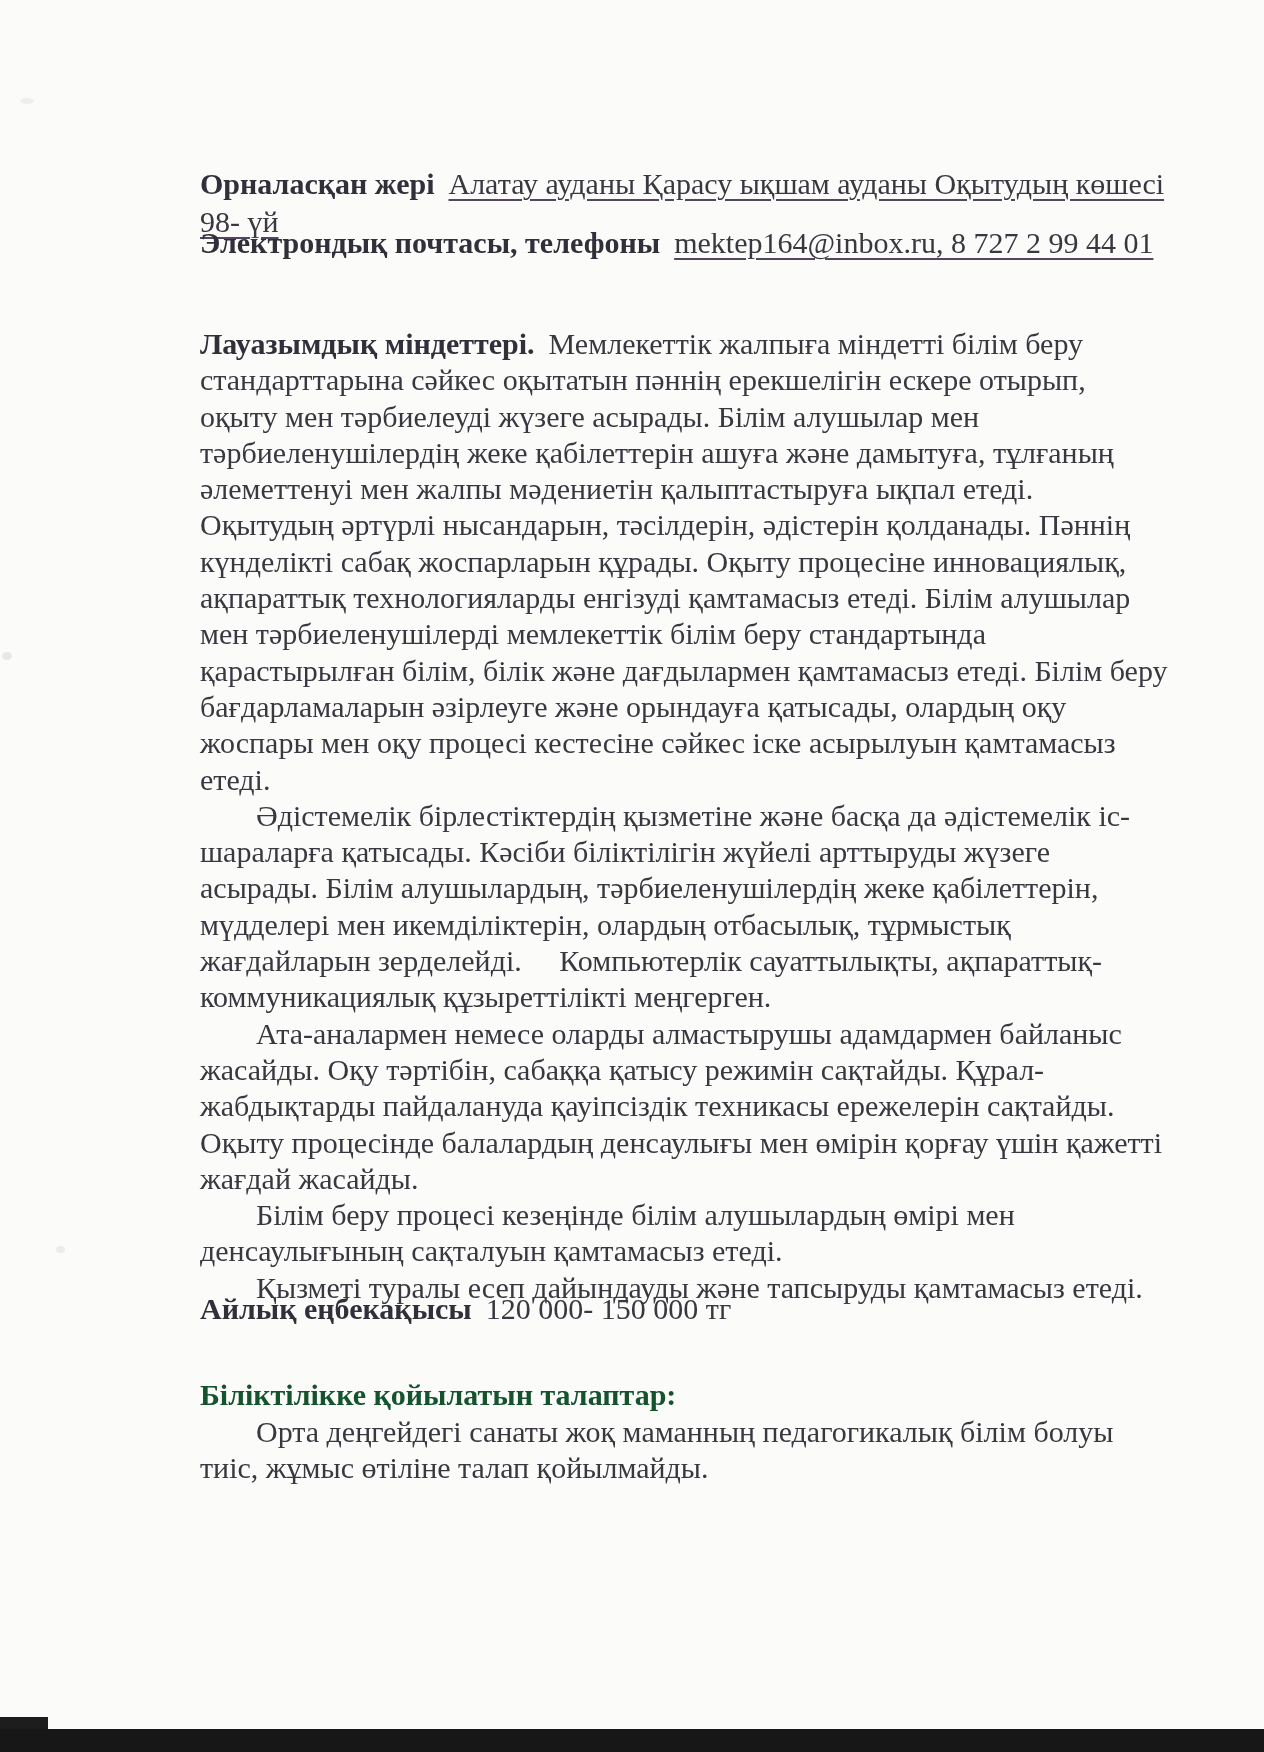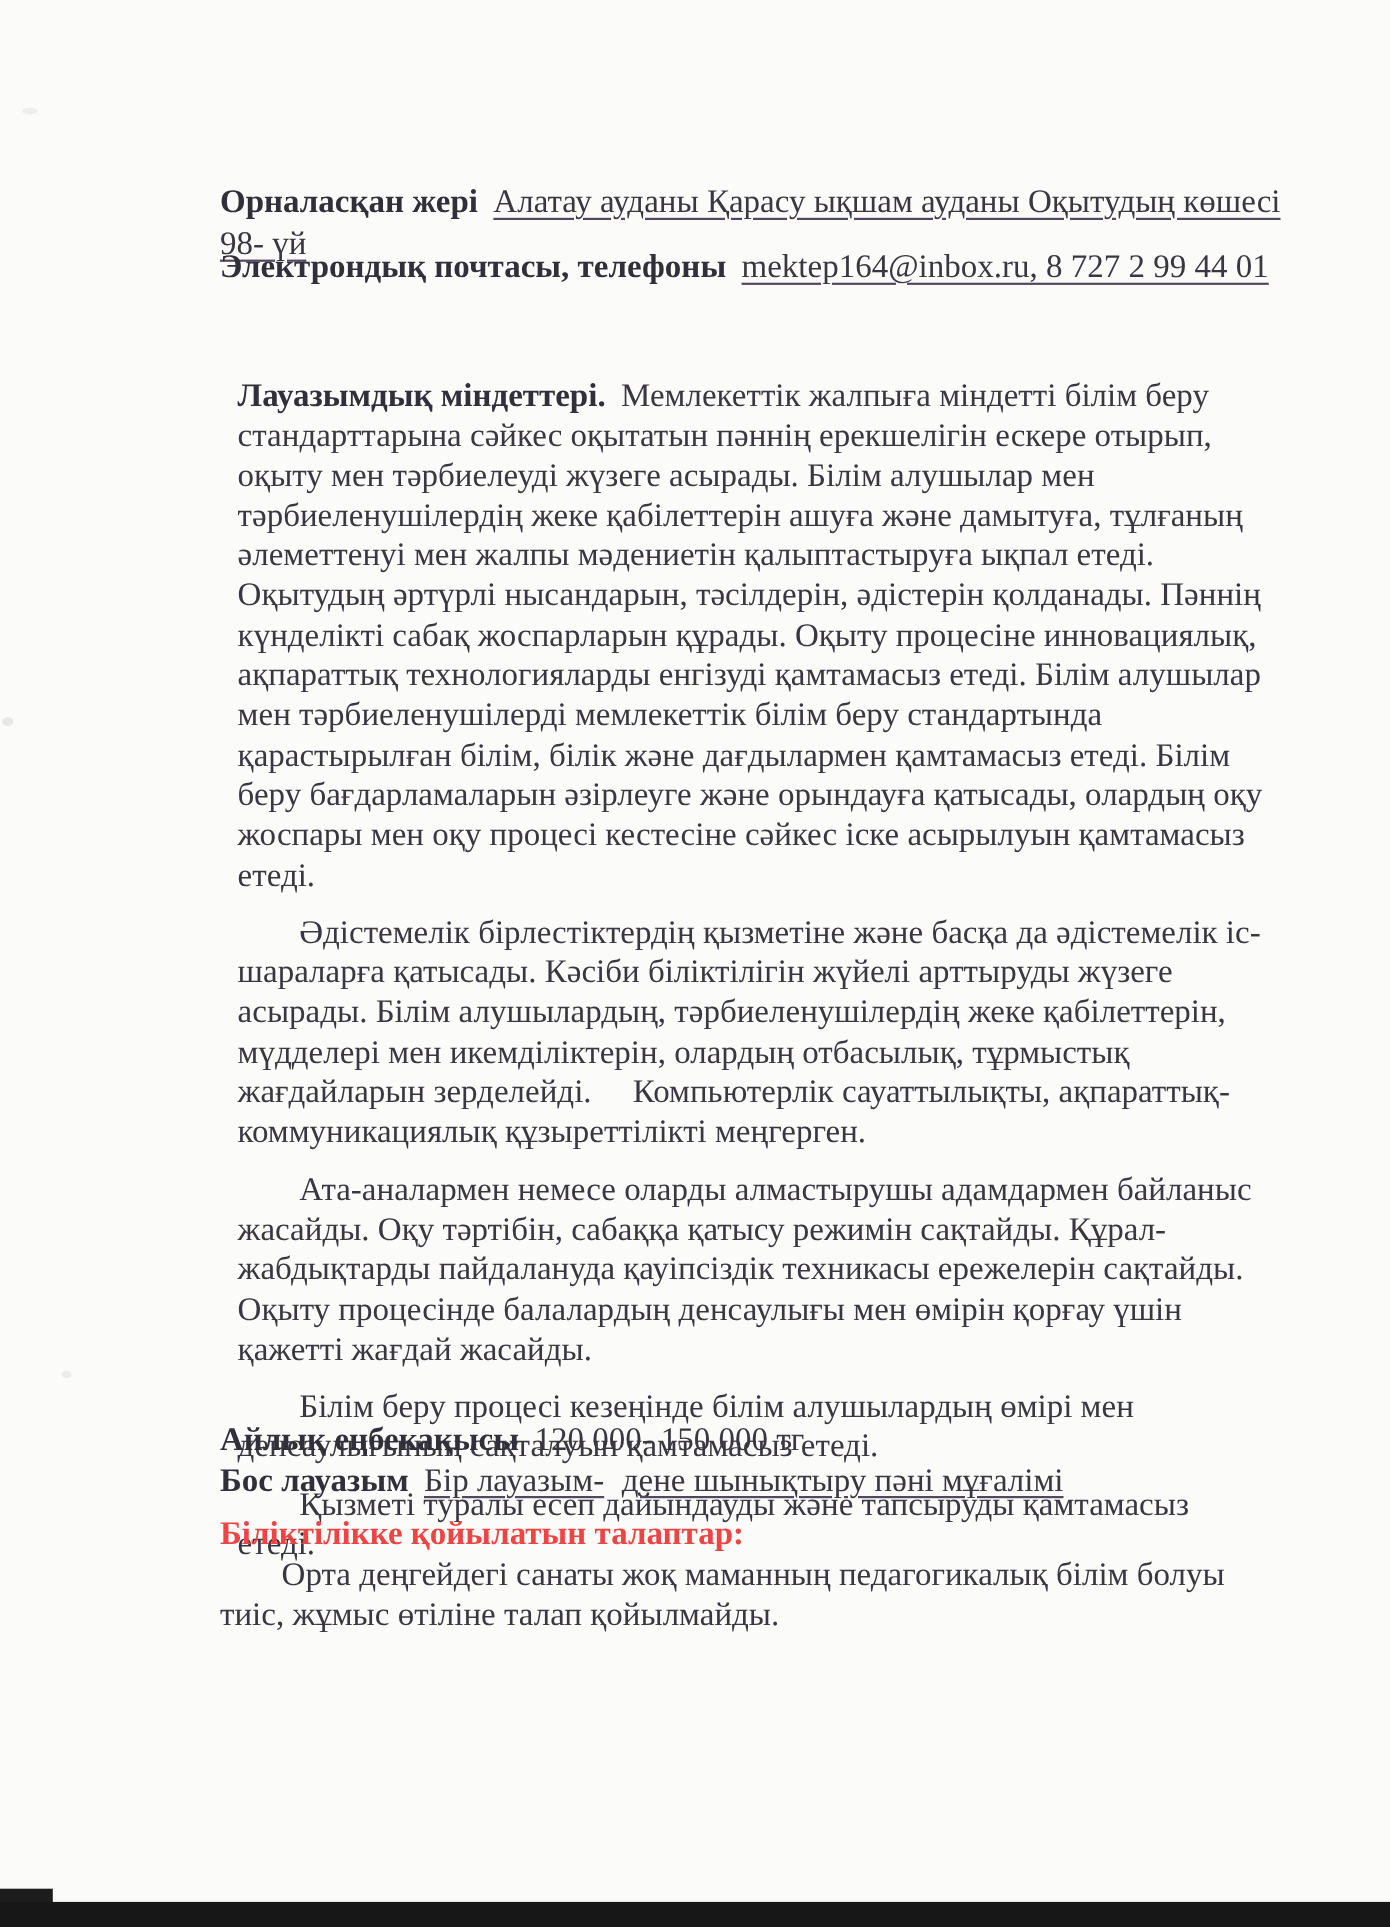--- a/index.html
+++ b/index.html
@@ -29,28 +29,28 @@
   .lbl{font-weight:bold;color:#312f3a;margin-right:14px;}
   .und{
     text-decoration:underline;
     text-decoration-color:#52475e;
     text-decoration-thickness:2px;
     text-underline-offset:5px;
   }
   .loc{top:165px;line-height:38px;}
   .contact{top:224px;line-height:38px;}
   .duties{top:326px;line-height:36.3px;}
-  .duties p{margin:16px;}
+  .duties p{margin:0;}
   .ind{text-indent:56px;}
   .salary{top:1290px;line-height:37px;}
   .salary .row{white-space:nowrap;}
   .vac-part{margin-right:16px;}
   .req{top:1377px;line-height:36.5px;}
   .req p{margin:0;}
-  .req-heading{font-weight:bold;color:#ef4444;}
+  .req-heading{font-weight:bold;color:#14532d;}
   .scan-bar-main{
     left:0;top:1729px;width:1264px;height:23px;
     background:#171717;
   }
   .scan-bar-step{
     left:0;top:1717px;width:48px;height:35px;
     background:#1d1d1d;
   }
   .smudge{
     background:#d8d8d4;border-radius:50%;
@@ -80,23 +80,20 @@
     <p class="ind">Әдістемелік бірлестіктердің қызметіне және басқа да әдістемелік іс-шараларға қатысады. Кәсіби біліктілігін жүйелі арттыруды жүзеге асырады. Білім алушылардың, тәрбиеленушілердің жеке қабілеттерін, мүдделері мен икемділіктерін, олардың отбасылық, тұрмыстық жағдайларын зерделейді.&nbsp;&nbsp;&nbsp;&nbsp;&nbsp;Компьютерлік сауаттылықты, ақпараттық-коммуникациялық құзыреттілікті меңгерген.</p>
     <p class="ind">Ата-аналармен немесе оларды алмастырушы адамдармен байланыс жасайды. Оқу тәртібін, сабаққа қатысу режимін сақтайды. Құрал-жабдықтарды пайдалануда қауіпсіздік техникасы ережелерін сақтайды. Оқыту процесінде балалардың денсаулығы мен өмірін қорғау үшін қажетті жағдай жасайды.</p>
     <p class="ind">Білім беру процесі кезеңінде білім алушылардың өмірі мен денсаулығының сақталуын қамтамасыз етеді.</p>
     <p class="ind">Қызметі туралы есеп дайындауды және тапсыруды қамтамасыз етеді.</p>
   </div>
 
   <div class="abs section salary">
     <div class="row">
       <span class="lbl">Айлық еңбекақысы</span><span>120 000- 150 000 тг</span>
     </div>
-    <div class="row">
-      <span class="lbl">Бос лауазым</span><span class="und vac-part">Бір лауазым-</span><span class="und">дене шынықтыру пәні мұғалімі</span>
-    </div>
   </div>
 
   <div class="abs section req">
     <div class="req-heading">Біліктілікке қойылатын талаптар:</div>
     <p class="ind">Орта деңгейдегі санаты жоқ маманның педагогикалық білім болуы тиіс, жұмыс өтіліне талап қойылмайды.</p>
   </div>
 
   <div class="abs smudge s1"></div>
   <div class="abs smudge s2"></div>
   <div class="abs smudge s3"></div>

